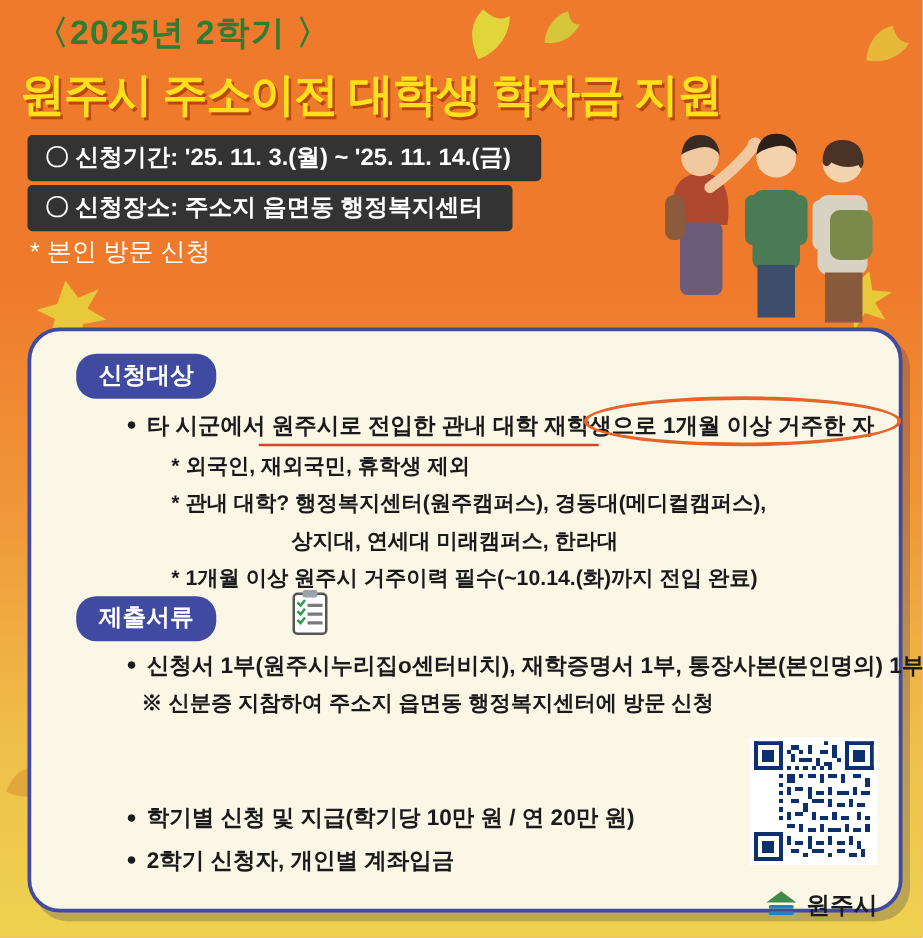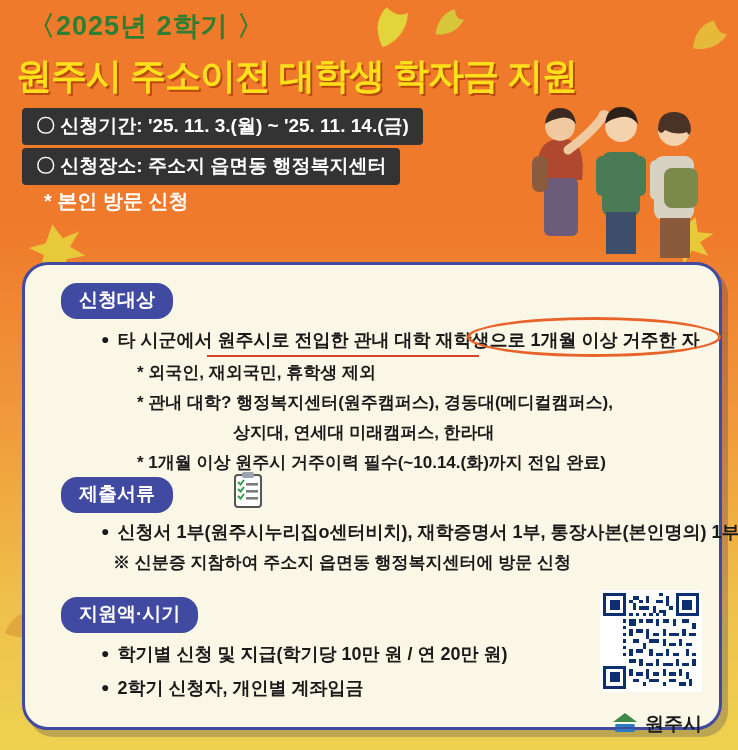--- a/index.html
+++ b/index.html
@@ -56,33 +56,33 @@
     text-shadow: 2px 2px 0 #b8480c;
   }
 
   .info-bar {
     position: absolute;
     left: 22px;
     background: #333333;
     color: #ffffff;
     font-size: 19px;
     font-weight: bold;
-    padding: 5px 14px 6px 14px;
+    padding: 5px 24px 6px 14px;
     border-radius: 4px;
     white-space: nowrap;
   }
   .info-bar-1 { top: 108px; }
   .info-bar-2 { top: 148px; }
 
   .visit-note {
     position: absolute;
     top: 188px;
-    left: 44px;
+    left: 24px;
     font-size: 20px;
-    font-weight: bold;
+    font-weight: normal;
     color: #ffffff;
     white-space: nowrap;
   }
 
   
   .people {
     position: absolute;
     right: 0;
     top: 60px;
     width: 260px;
@@ -304,21 +304,20 @@
       <rect x="13" y="19" width="12" height="2.6" fill="#7a7a7a"></rect>
       <rect x="13" y="26" width="12" height="2.6" fill="#7a7a7a"></rect>
       <path d="M5 11 l2.5 2.5 L11 9" stroke="#2e9e4a" stroke-width="2" fill="none"></path>
       <path d="M5 18 l2.5 2.5 L11 16" stroke="#2e9e4a" stroke-width="2" fill="none"></path>
       <path d="M5 25 l2.5 2.5 L11 23" stroke="#2e9e4a" stroke-width="2" fill="none"></path>
     </svg>
 
     <div class="bullet-row bullet-dot" style="left:76px; top:256px;">신청서 1부(원주시누리집o센터비치), 재학증명서 1부, 통장사본(본인명의) 1부</div>
     <div class="sub-row" style="left:88px; top:286px;">※ 신분증 지참하여 주소지 읍면동 행정복지센터에 방문 신청</div>
 
-    <div class="section-label" style="left:36px; top:332px;">지원액·시기</div>
 
     <div class="bullet-row bullet-dot" style="left:76px; top:378px;">학기별 신청 및 지급(학기당 10만 원 / 연 20만 원)</div>
     <div class="bullet-row bullet-dot" style="left:76px; top:412px;">2학기 신청자, 개인별 계좌입금</div>
   </div>
 
   <div class="qr-box">
     <svg class="qr-canvas" viewBox="0 0 29 29" shape-rendering="crispEdges">
       <rect width="29" height="29" fill="#ffffff"></rect>
       <g fill="#0c2f6e">
 

